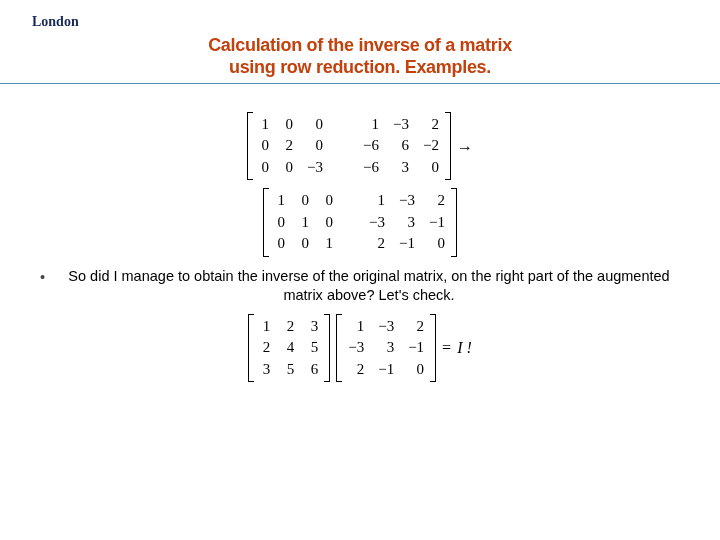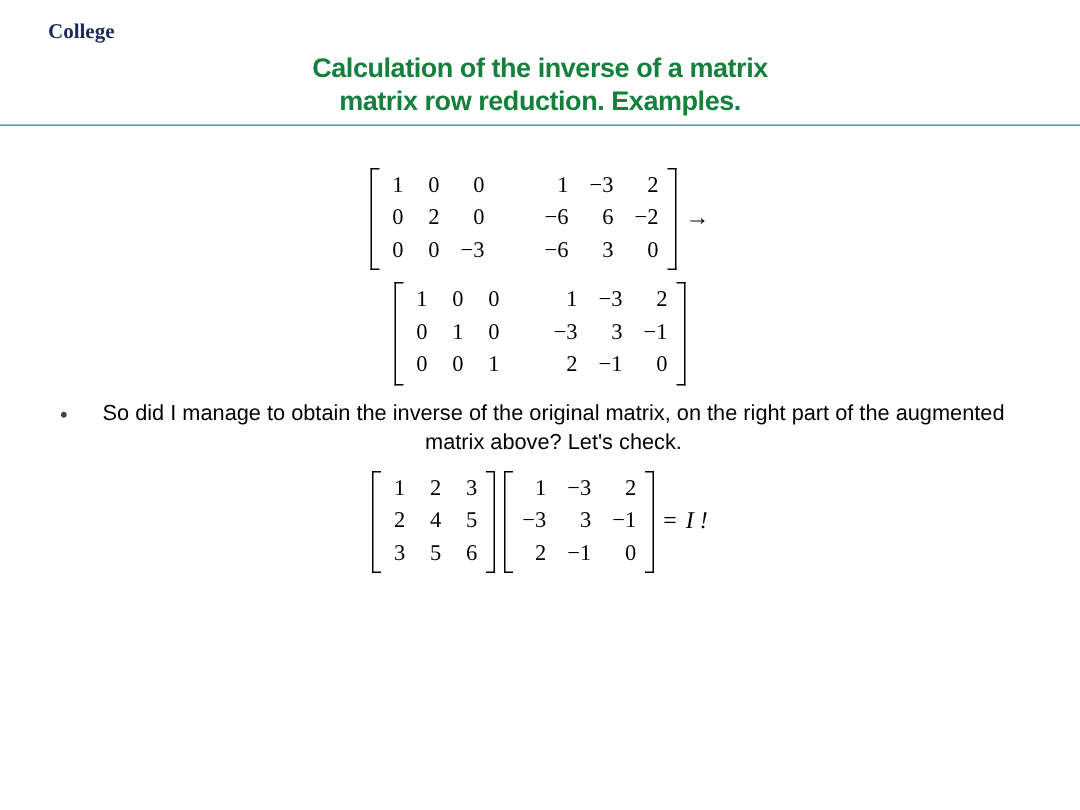--- a/index.html
+++ b/index.html
@@ -21,21 +21,21 @@
     font-weight: bold;
     color: #1a2a5a;
     font-size: 14px;
     line-height: 1.1;
   }
   .logo .line2 { font-weight: bold; }
   .title {
     text-align: center;
     font-family: Arial, Helvetica, sans-serif;
     font-weight: 900;
-    color: #15803d;
+    color: #c2410c;
     font-size: 18px;
     margin: 6px 0 4px 0;
     letter-spacing: -0.3px;
     font-stretch: condensed;
   }
   .title div { line-height: 1.2; }
   .divider {
     width: 100%;
     height: 1px;
     background: #5a8fb5;
@@ -102,25 +102,25 @@
     color: #444;
     line-height: 1.4;
   }
   .bullet-text { line-height: 1.35; text-align: center; }
 </style>
 </head>
 <body>
 
 <div class="header">
   <div class="logo">
-    <div class="line2">College</div>
+    <div class="line2">London</div>
   </div>
   <div class="title">
     <div>Calculation of the inverse of a matrix</div>
-    <div>matrix row reduction. Examples.</div>
+    <div>using row reduction. Examples.</div>
   </div>
   <div class="divider"></div>
 </div>
 
 <div class="content">
 
   <div class="math-block">
     <div class="matrix">
       <div class="bracket-l"></div>
       <div class="cols">

